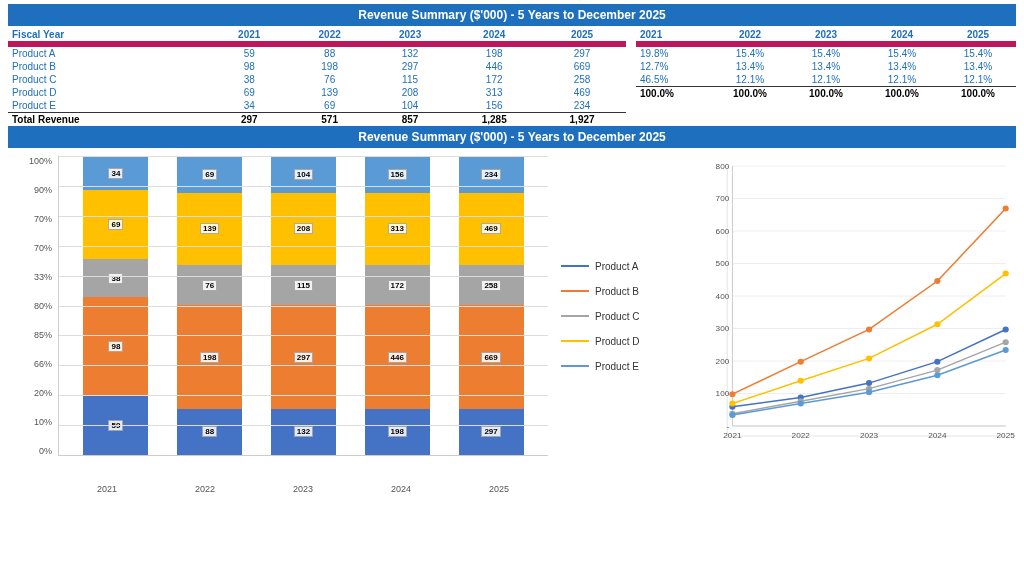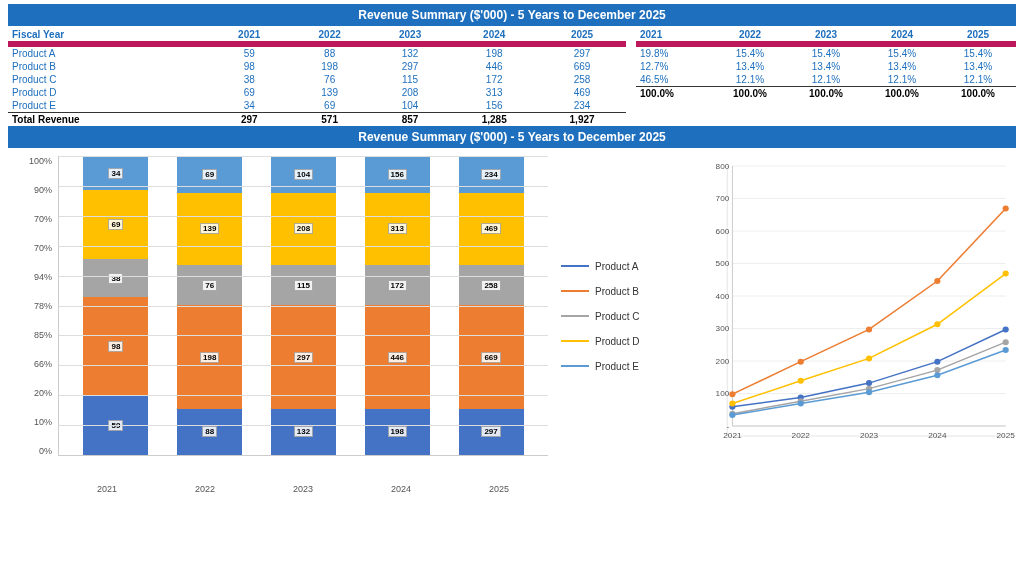--- a/index.html
+++ b/index.html
@@ -201,22 +201,22 @@
 
     <div class="chart-area">
       <div style="position: relative; height: 320px;">
 
         <div class="y-axis-labels">
           <span>0%</span>
           <span>10%</span>
           <span>20%</span>
           <span>66%</span>
           <span>85%</span>
-          <span>78%</span>
-          <span>94%</span>
+          <span>80%</span>
+          <span>33%</span>
           <span>70%</span>
           <span>70%</span>
           <span>90%</span>
           <span>100%</span>
         </div>
 
         <div style="position: absolute; left: 50px; top: 0; right: 0; height: 300px; border-left: 1px solid #ccc; border-bottom: 1px solid #ccc;">
 
           <div style="position:absolute; left:0; right:0; top:0%; border-top:1px solid #ddd;"></div>
           <div style="position:absolute; left:0; right:0; top:10%; border-top:1px solid #ddd;"></div>

